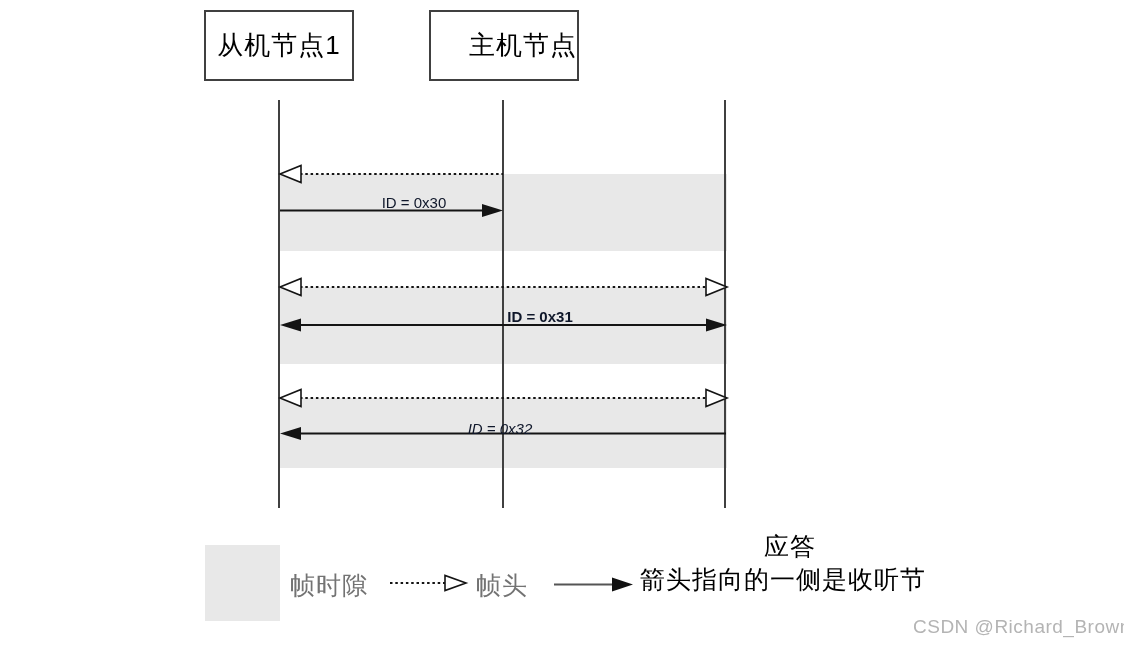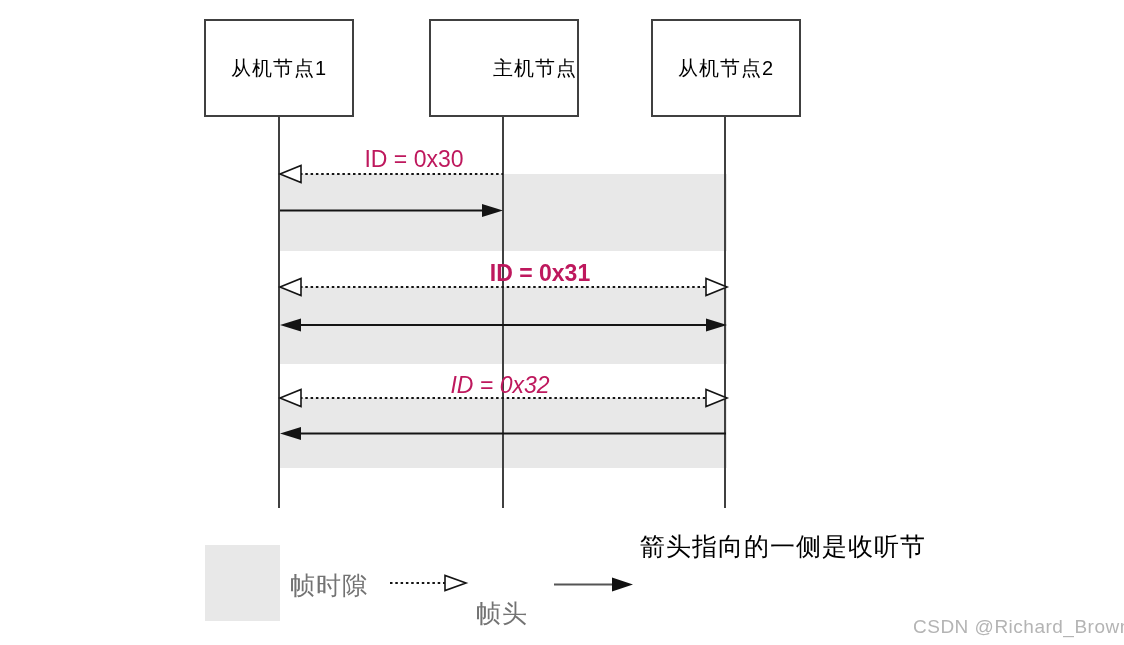--- a/index.html
+++ b/index.html
@@ -6,53 +6,53 @@
   .stage{
     position:relative;
     width:1124px;height:645px;
     background:#ffffff;
     font-family:"Liberation Sans","DejaVu Sans",sans-serif;
     overflow:hidden;
     color:#000;
   }
   
   .node-box{
-    position:absolute;top:19px;width:150px;height:98px;
+    position:absolute;top:10px;width:150px;height:71px;
     border:2px solid #404040;background:#ffffff;box-sizing:border-box;
     display:flex;align-items:center;justify-content:center;
-    font-size:20px;letter-spacing:1px;color:#000;z-index:5;
+    font-size:26px;letter-spacing:1px;color:#000;z-index:5;
   }
   .node-box.b1{left:204px;}
   .node-box.b2{left:429px;justify-content:flex-end;}
   .node-box.b3{left:651px;}
   
   .lifeline{position:absolute;top:100px;height:408px;width:2px;background:#404040;z-index:2;}
   .lifeline.l1{left:278px;}
   .lifeline.l2{left:502px;}
   .lifeline.l3{left:724px;}
   
   .slot-band{position:absolute;left:280px;width:447px;background:#e8e8e8;z-index:1;}
   .slot-band.s1{top:174px;height:77px;}
   .slot-band.s2{top:287px;height:77px;}
   .slot-band.s3{top:398px;height:70px;}
   
   svg.arrows{position:absolute;left:0;top:0;z-index:3;pointer-events:none;}
   
   .frame-id{
     position:absolute;transform:translateX(-50%);
-    font-size:23px;color:#be185d;white-space:nowrap;z-index:4;
+    font-size:15px;color:#0f172a;white-space:nowrap;z-index:4;margin-top:48px;
   }
   .frame-id.f1{left:414px;top:146px;}
   .frame-id.f2{left:540px;top:260px;font-weight:bold;}
   .frame-id.f3{left:500px;top:372px;font-style:italic;}
   
   .legend-swatch{position:absolute;left:205px;top:545px;width:75px;height:76px;background:#e8e8e8;}
   .legend-label{position:absolute;font-size:25px;letter-spacing:1px;color:#737373;white-space:nowrap;}
   .legend-label.slot{left:290px;top:569px;}
-  .legend-label.header{left:476px;top:569px;margin-top:28px;}
+  .legend-label.header{left:476px;top:569px;}
   .legend-desc{
     position:absolute;left:640px;top:530px;width:300px;
     font-size:25px;line-height:33px;letter-spacing:1px;color:#000;
   }
   .legend-desc .title{text-align:center;}
   
   .watermark{
     position:absolute;left:913px;top:616px;
     font-size:19px;color:#b4b4b4;letter-spacing:0.5px;white-space:nowrap;z-index:6;
   }
@@ -60,23 +60,20 @@
 </head>
 <body>
 
 <div class="stage">
 
   <div class="node-box b1">
     <span>从机节点1</span>
   </div>
   <div class="node-box b2">
     <span>主机节点</span>
-  </div>
-  <div class="node-box b3">
-    <span>从机节点2</span>
   </div>
 
   <div class="lifeline l1"></div>
   <div class="lifeline l2"></div>
   <div class="lifeline l3"></div>
 
   <div class="slot-band s1"></div>
   <div class="slot-band s2"></div>
   <div class="slot-band s3"></div>
 
@@ -127,18 +124,19 @@
   </svg>
 
   <div class="frame-id f1">ID = 0x30</div>
   <div class="frame-id f2">ID = 0x31</div>
   <div class="frame-id f3">ID = 0x32</div>
 
   <div class="legend-swatch"></div>
   <div class="legend-label slot">帧时隙</div>
   <div class="legend-label header">帧头</div>
   <div class="legend-desc">
+    <div class="title">应答</div>
     <div>箭头指向的一侧是收听节</div>
   </div>
 
   <div class="watermark">CSDN @Richard_Brown</div>
 
 </div>
 
 </body></html>

